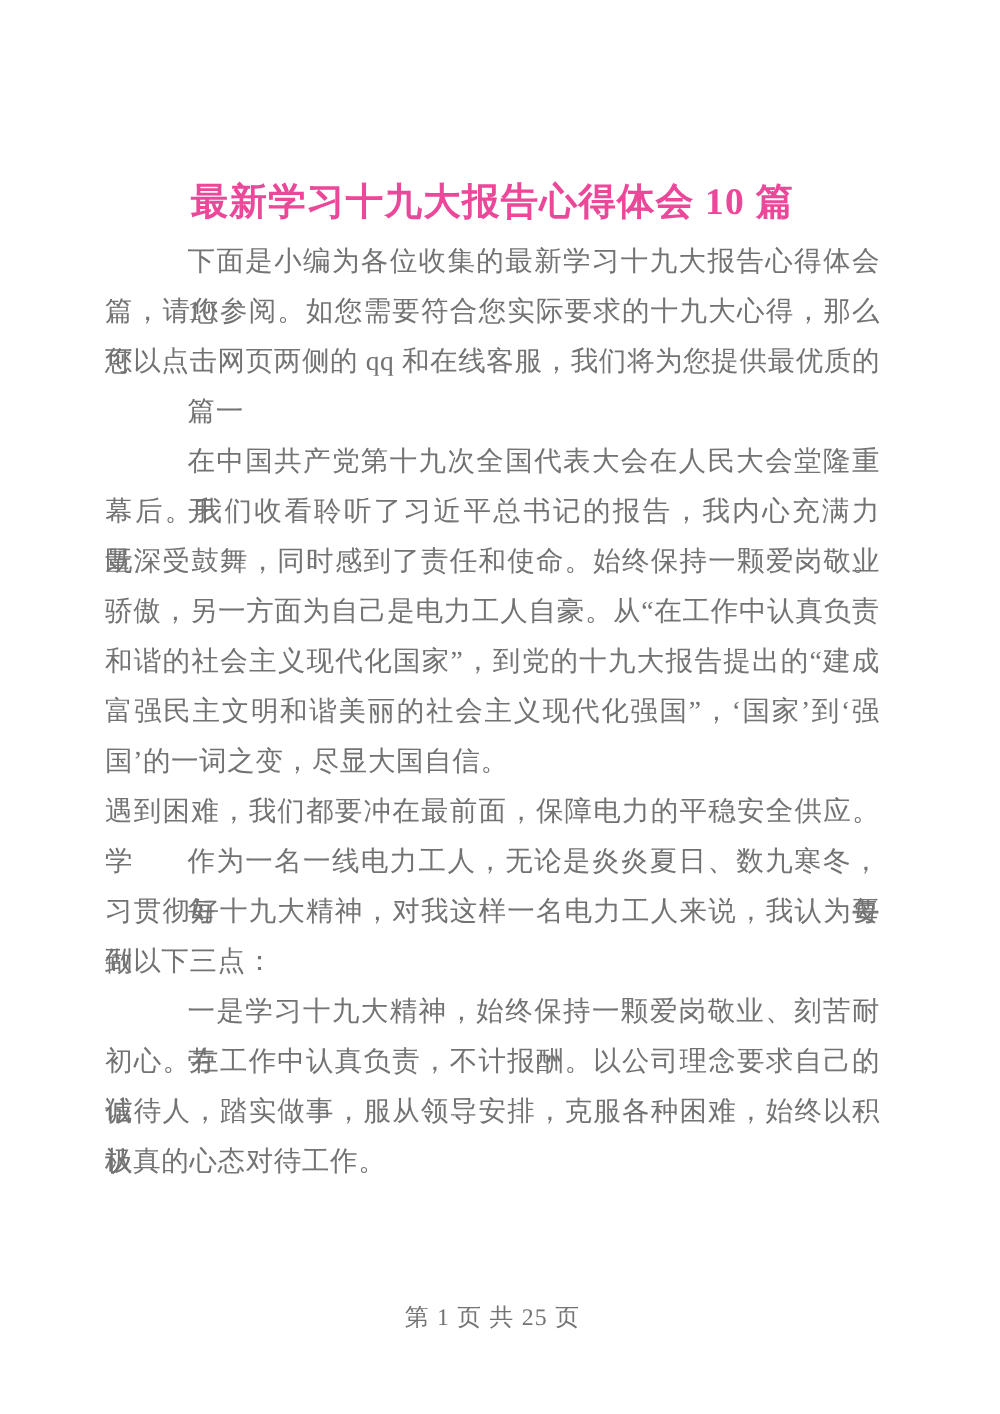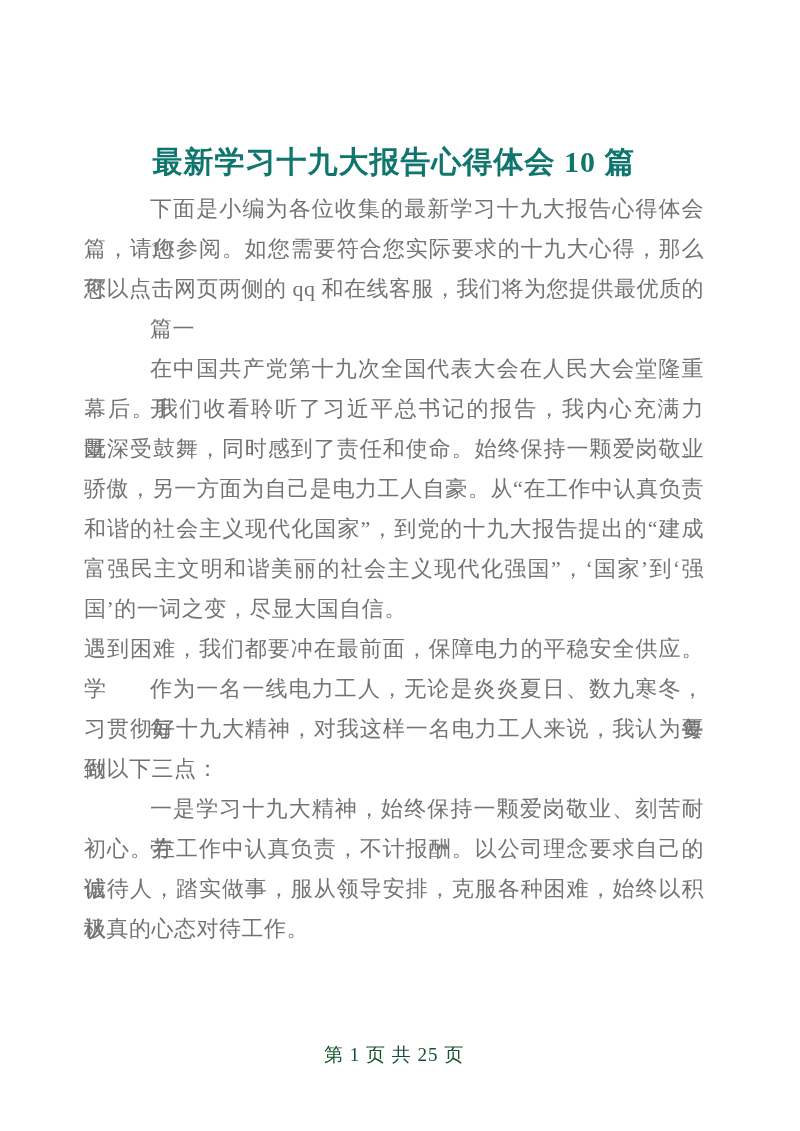--- a/index.html
+++ b/index.html
@@ -19,21 +19,21 @@
   .doc-title {
     position: absolute;
     top: 140px;
     left: 84px;
     width: 620px;
     height: 44px;
     line-height: 44px;
     text-align: center;
     font-size: 30px;
     font-weight: bold;
-    color: #0f766e;
+    color: #ec4899;
     letter-spacing: 1px;
     white-space: nowrap;
   }
   .doc-body {
     position: absolute;
     top: 189px;
     left: 84px;
     width: 620px;
     font-size: 22px;
     color: #737373;
@@ -57,21 +57,21 @@
   }
   .doc-footer {
     position: absolute;
     top: 1040px;
     left: 84px;
     width: 620px;
     height: 30px;
     line-height: 30px;
     text-align: center;
     font-size: 19px;
-    color: #14532d;
+    color: #737373;
     letter-spacing: 1px;
   }
 </style>
 </head>
 <body>
 
 <div class="page">
 
   <div class="doc-title">最新学习十九大报告心得体会 10 篇</div>
 

